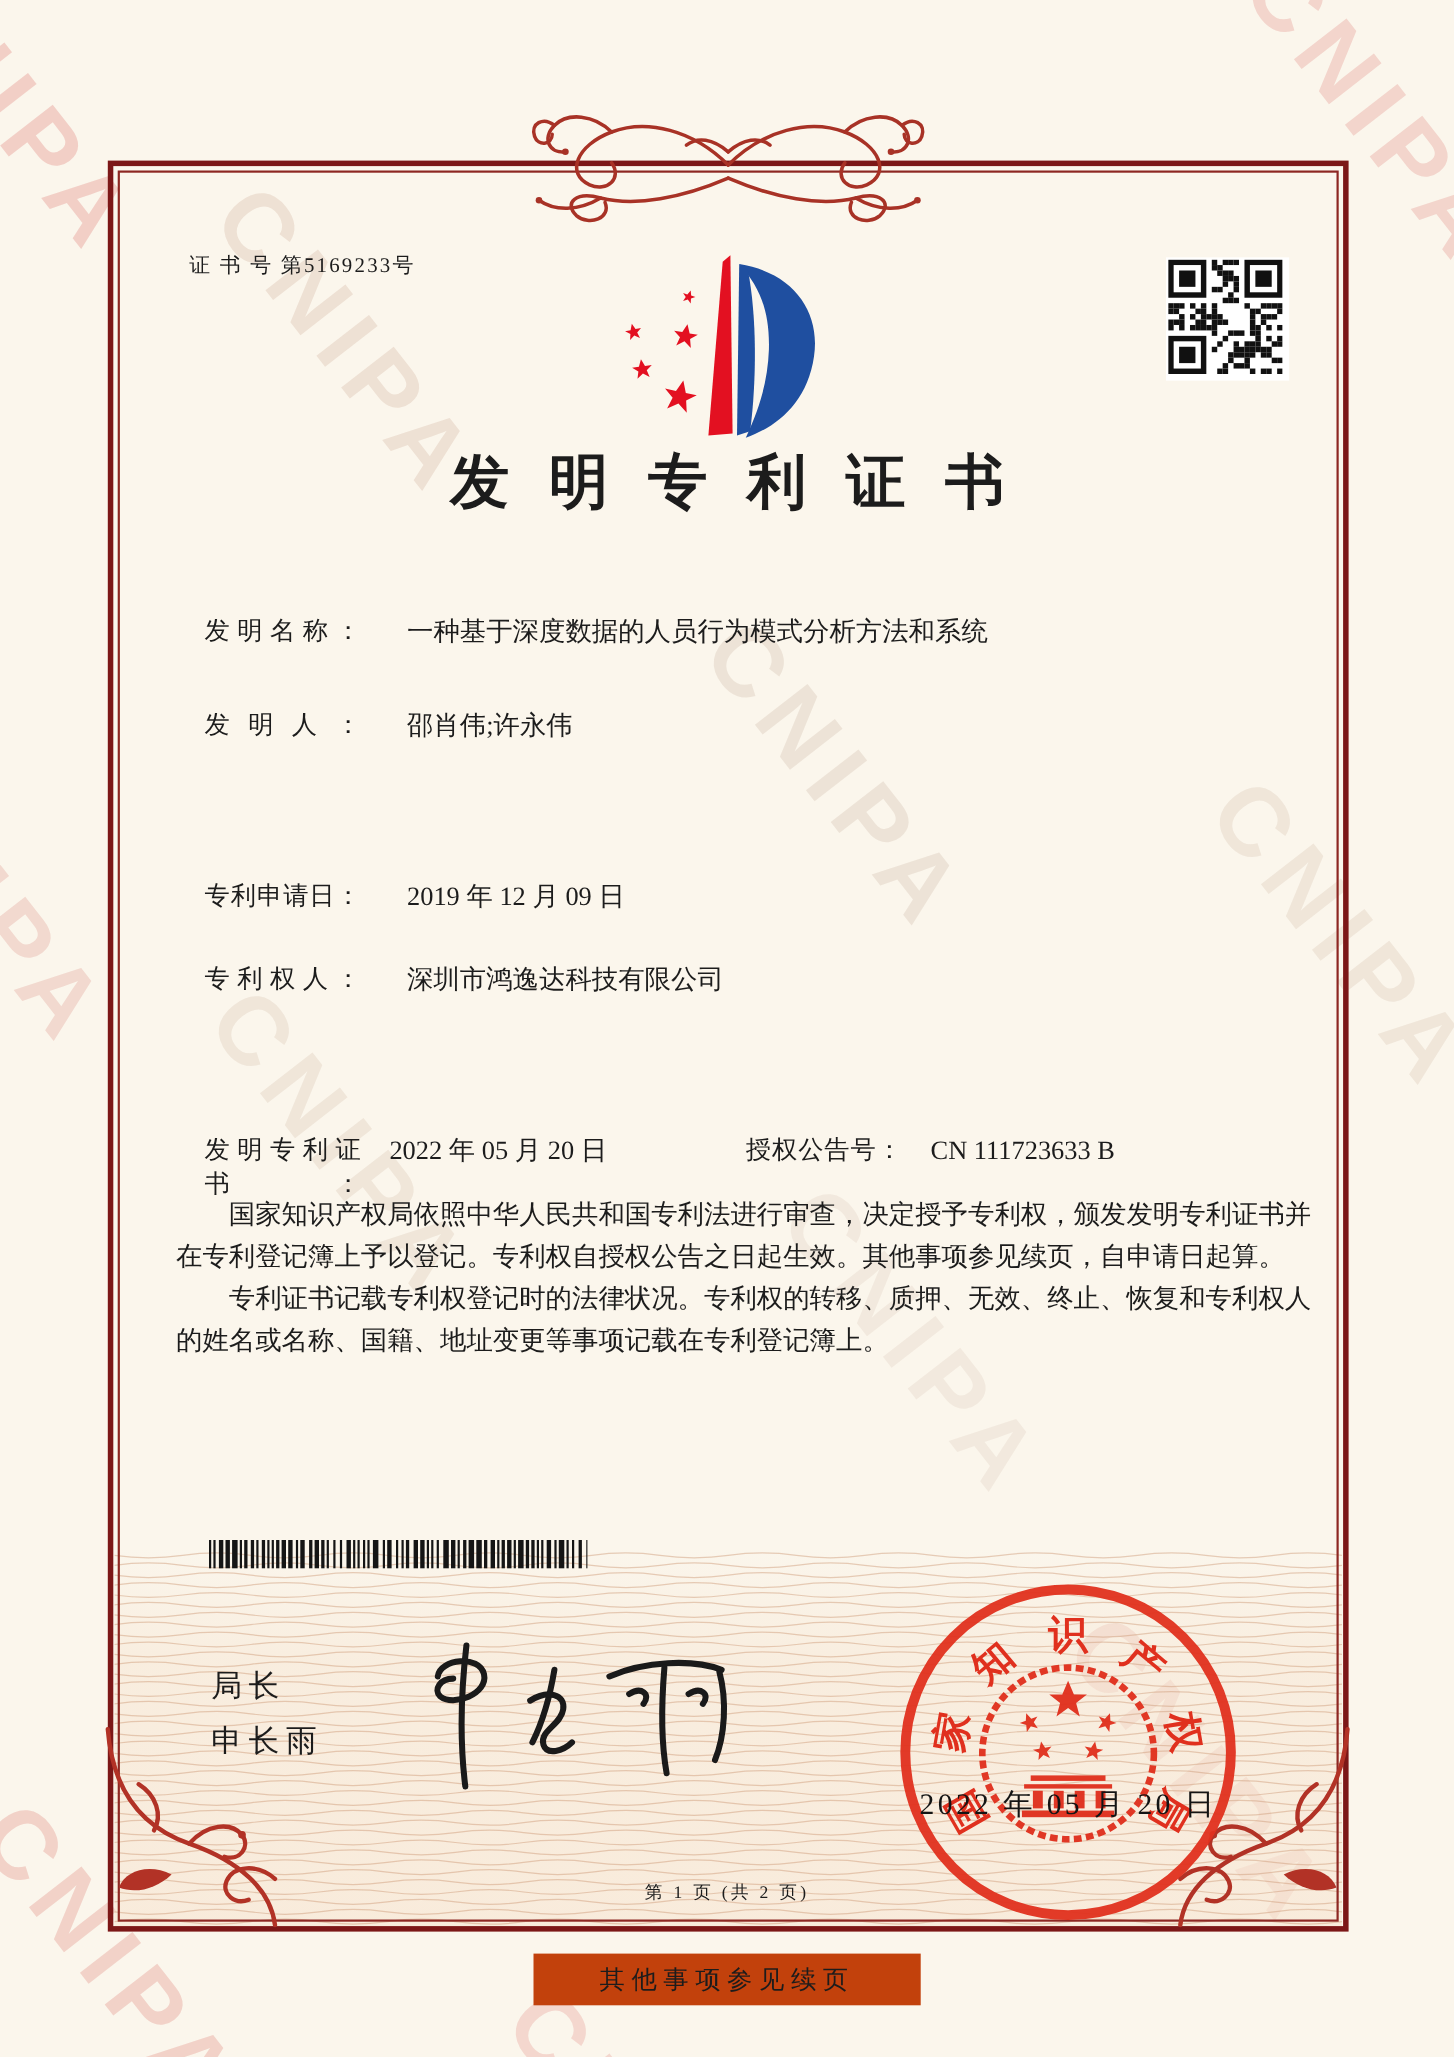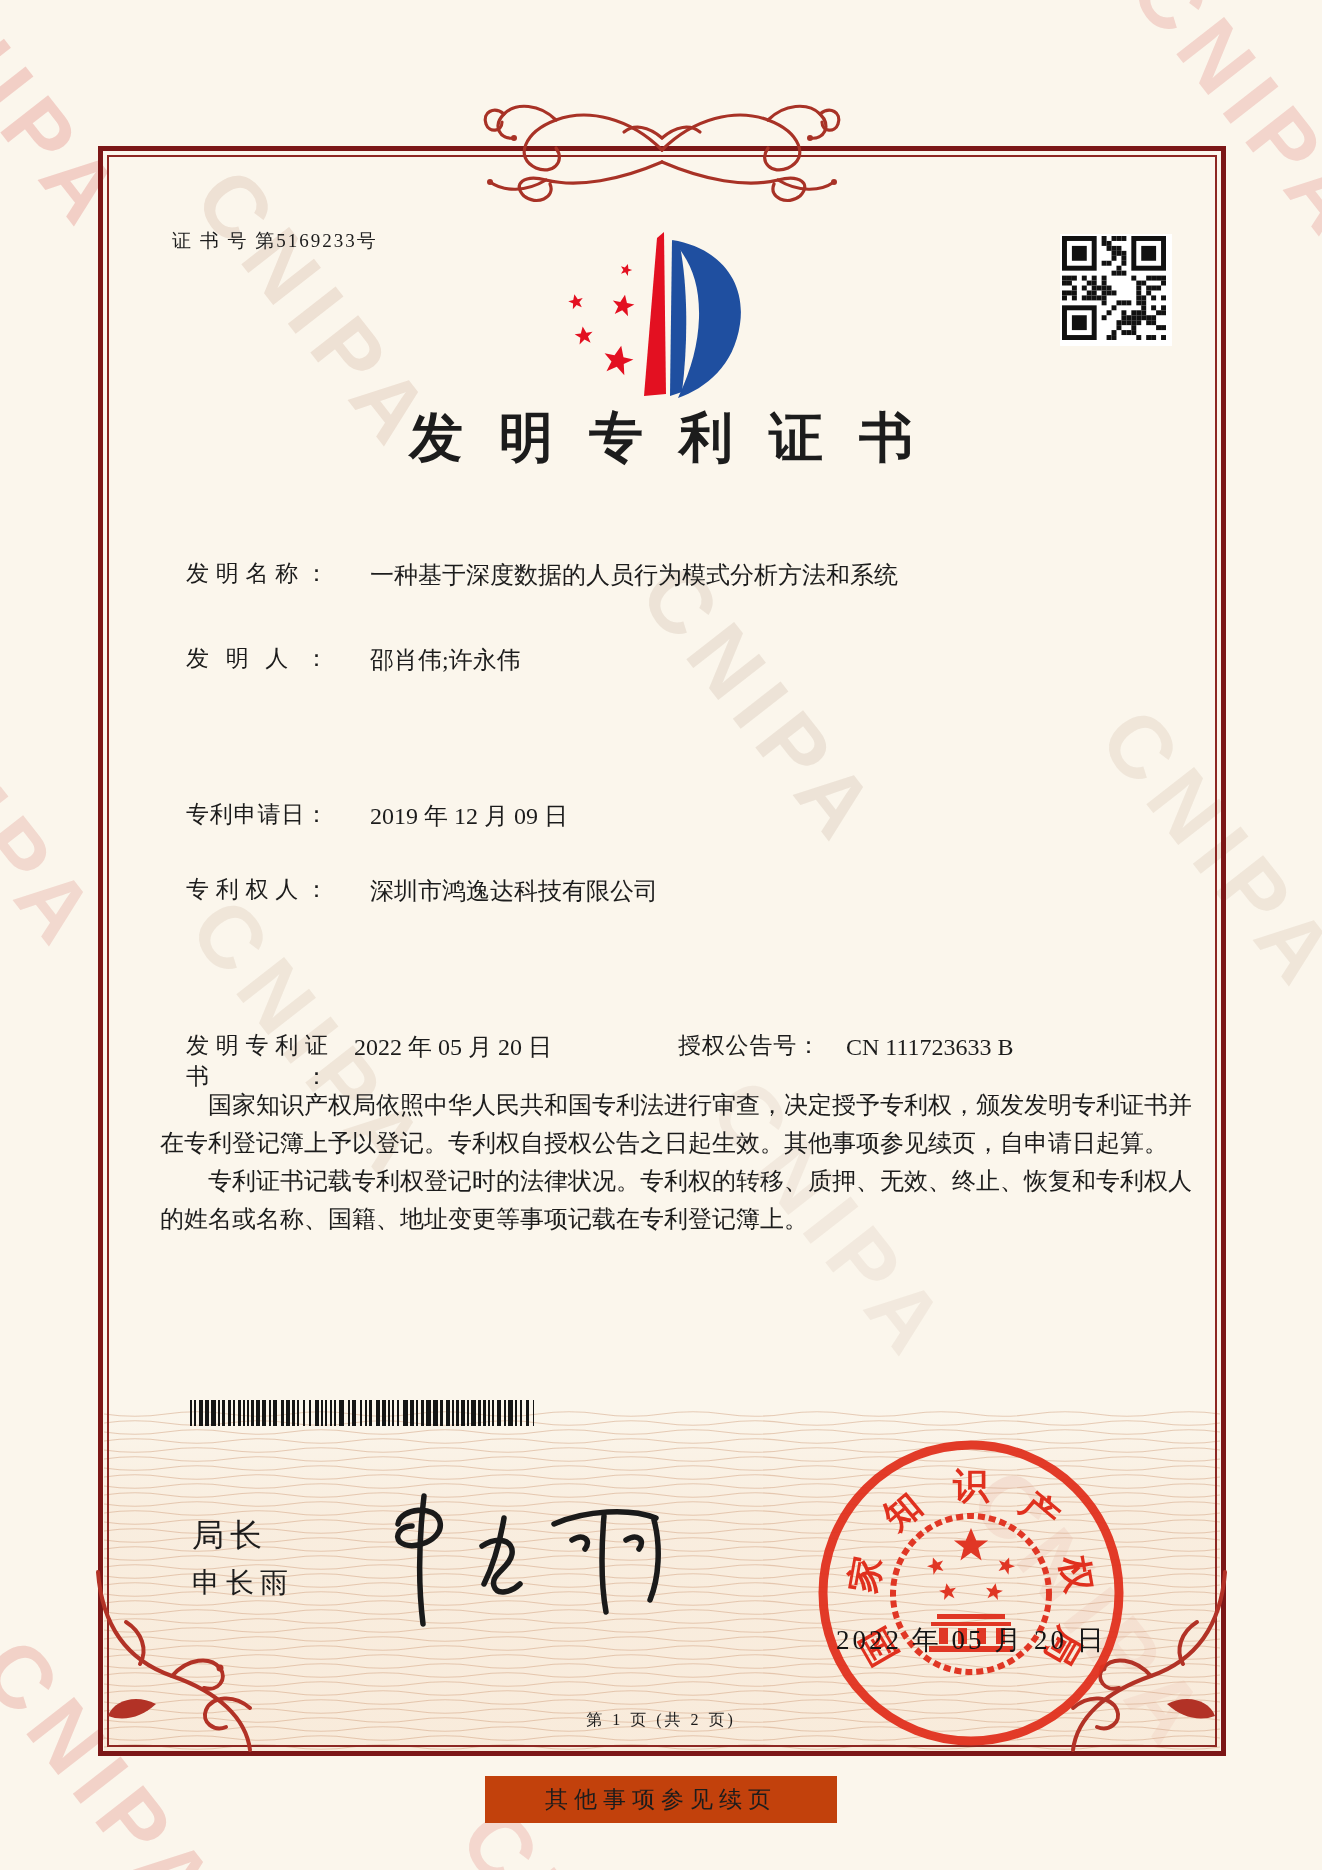--- a/index.html
+++ b/index.html
@@ -54,21 +54,21 @@
   .grant-col2{position:absolute; left:492px; top:0; display:flex;}
   .row-grant .field-wrap{position:relative;}
   
   .paragraphs{left:160px; top:1086px; width:1032px; z-index:4;}
   .paragraphs p{
     margin:0; font-size:24px; line-height:38px; text-align:justify; text-indent:2em;
   }
   
   .barcode{left:190px; top:1400px; z-index:4;}
   
-  .signer-title{left:192px; top:1514px; font-size:32px; letter-spacing:6px;
+  .signer-title{left:192px; top:1514px; font-size:28px; letter-spacing:6px;
     font-family:"Liberation Sans","DejaVu Sans",sans-serif; font-weight:500; z-index:4;}
   .signer-name{left:192px; top:1564px; font-size:28px; letter-spacing:6px;
     font-family:"Liberation Sans","DejaVu Sans",sans-serif; font-weight:500; z-index:4;}
   .signature{left:378px; top:1484px; z-index:4;}
   
   .seal{left:812px; top:1434px; z-index:3;}
   .seal-date{left:836px; top:1622px; font-size:27px; letter-spacing:3px; color:#141414; z-index:5; white-space:nowrap;}
   
   .page-footer{left:0; right:0; top:1710px; text-align:center; font-size:16px; letter-spacing:3px; z-index:4;}
   .note-strip{

